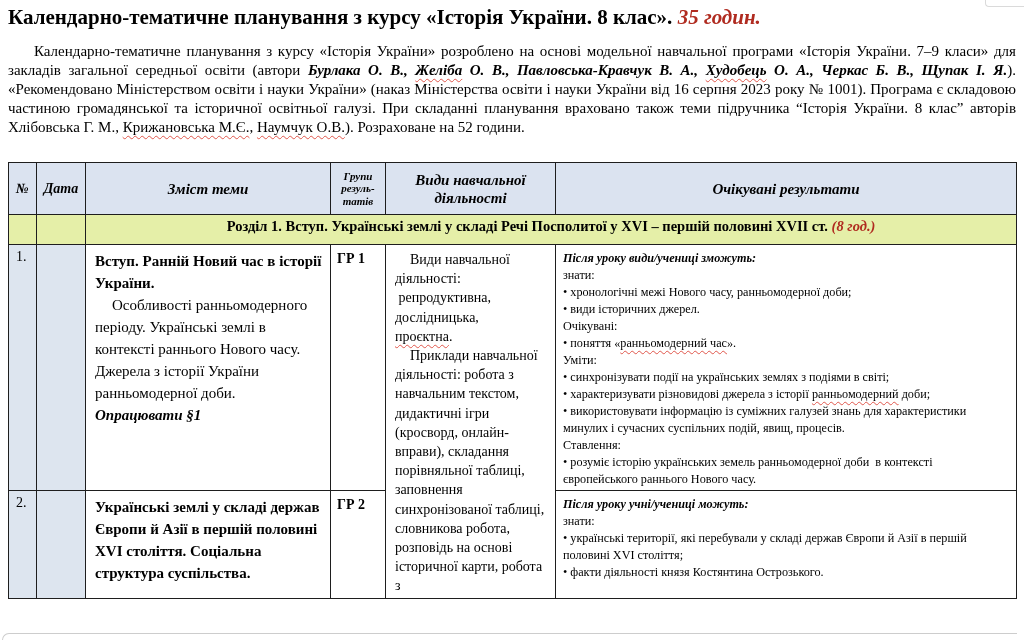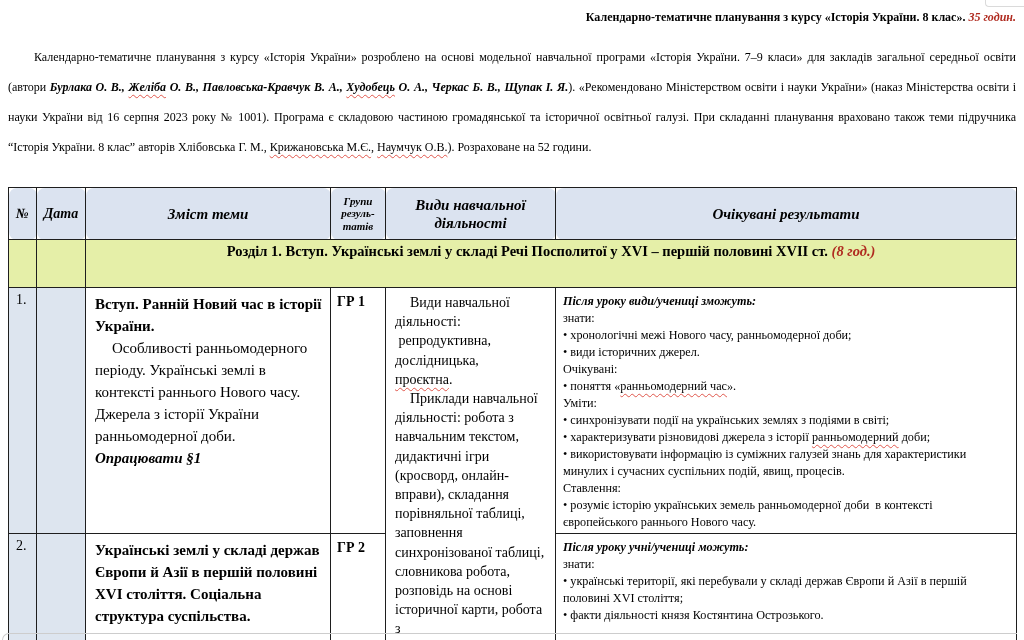--- a/index.html
+++ b/index.html
@@ -13,44 +13,44 @@
   
   .b{font-weight:bold;}
   .i{font-style:italic;}
   .red{color:#b02b20;}
   .sq{text-decoration-line:underline;text-decoration-style:wavy;text-decoration-color:#e0564c;text-decoration-thickness:1px;text-underline-offset:2.5px;text-align:right;}
   .rich-line{min-height:1em;}
   .indent{text-indent:15px;}
   .right{}
 
   .doc-title{
-    margin-top:6px;text-align:right;font-size:12px;line-height:23px;
+    margin-top:6px;text-align:left;font-size:21px;line-height:23px;
   }
   .doc-intro{
-    margin-top:13px;font-size:12px;line-height:30px;text-align:justify;
+    margin-top:13px;font-size:15px;line-height:19px;text-align:justify;
   }
   .doc-intro .rich-line{text-indent:26px;}
 
   table.plan{
     margin-top:25px;border-collapse:collapse;table-layout:fixed;
     width:1008px;
   }
   table.plan td,table.plan th{
     border:1.6px solid #1e1e1e;vertical-align:top;box-sizing:border-box;
     overflow:hidden;
   }
   tr.tr-header{height:52px;}
-  tr.tr-section{height:48px;padding-left:44px;}
+  tr.tr-section{height:30px;padding-left:44px;}
   tr.tr-row1{height:246px;}
   tr.tr-row2{height:108px;}
 
   th{
     background:#dbe3f0;font-weight:bold;font-style:italic;
     text-align:center;vertical-align:middle !important;
-    font-size:15px;line-height:18px;padding:2px;border-radius:8px;
+    font-size:15px;line-height:18px;padding:2px;
   }
   th.th-sm{font-size:14px;}
   th.th-groups{font-size:11px;line-height:12.5px;}
 
   td.cell-num{background:#dde5ef;font-size:14px;padding:4px 2px 0 7px;}
   td.cell-date{background:#dde5ef;}
   td.cell-section{
     background:#e5efa8;text-align:center;vertical-align:middle;
     font-size:14.5px;line-height:18px;padding:2px 6px;
   }

